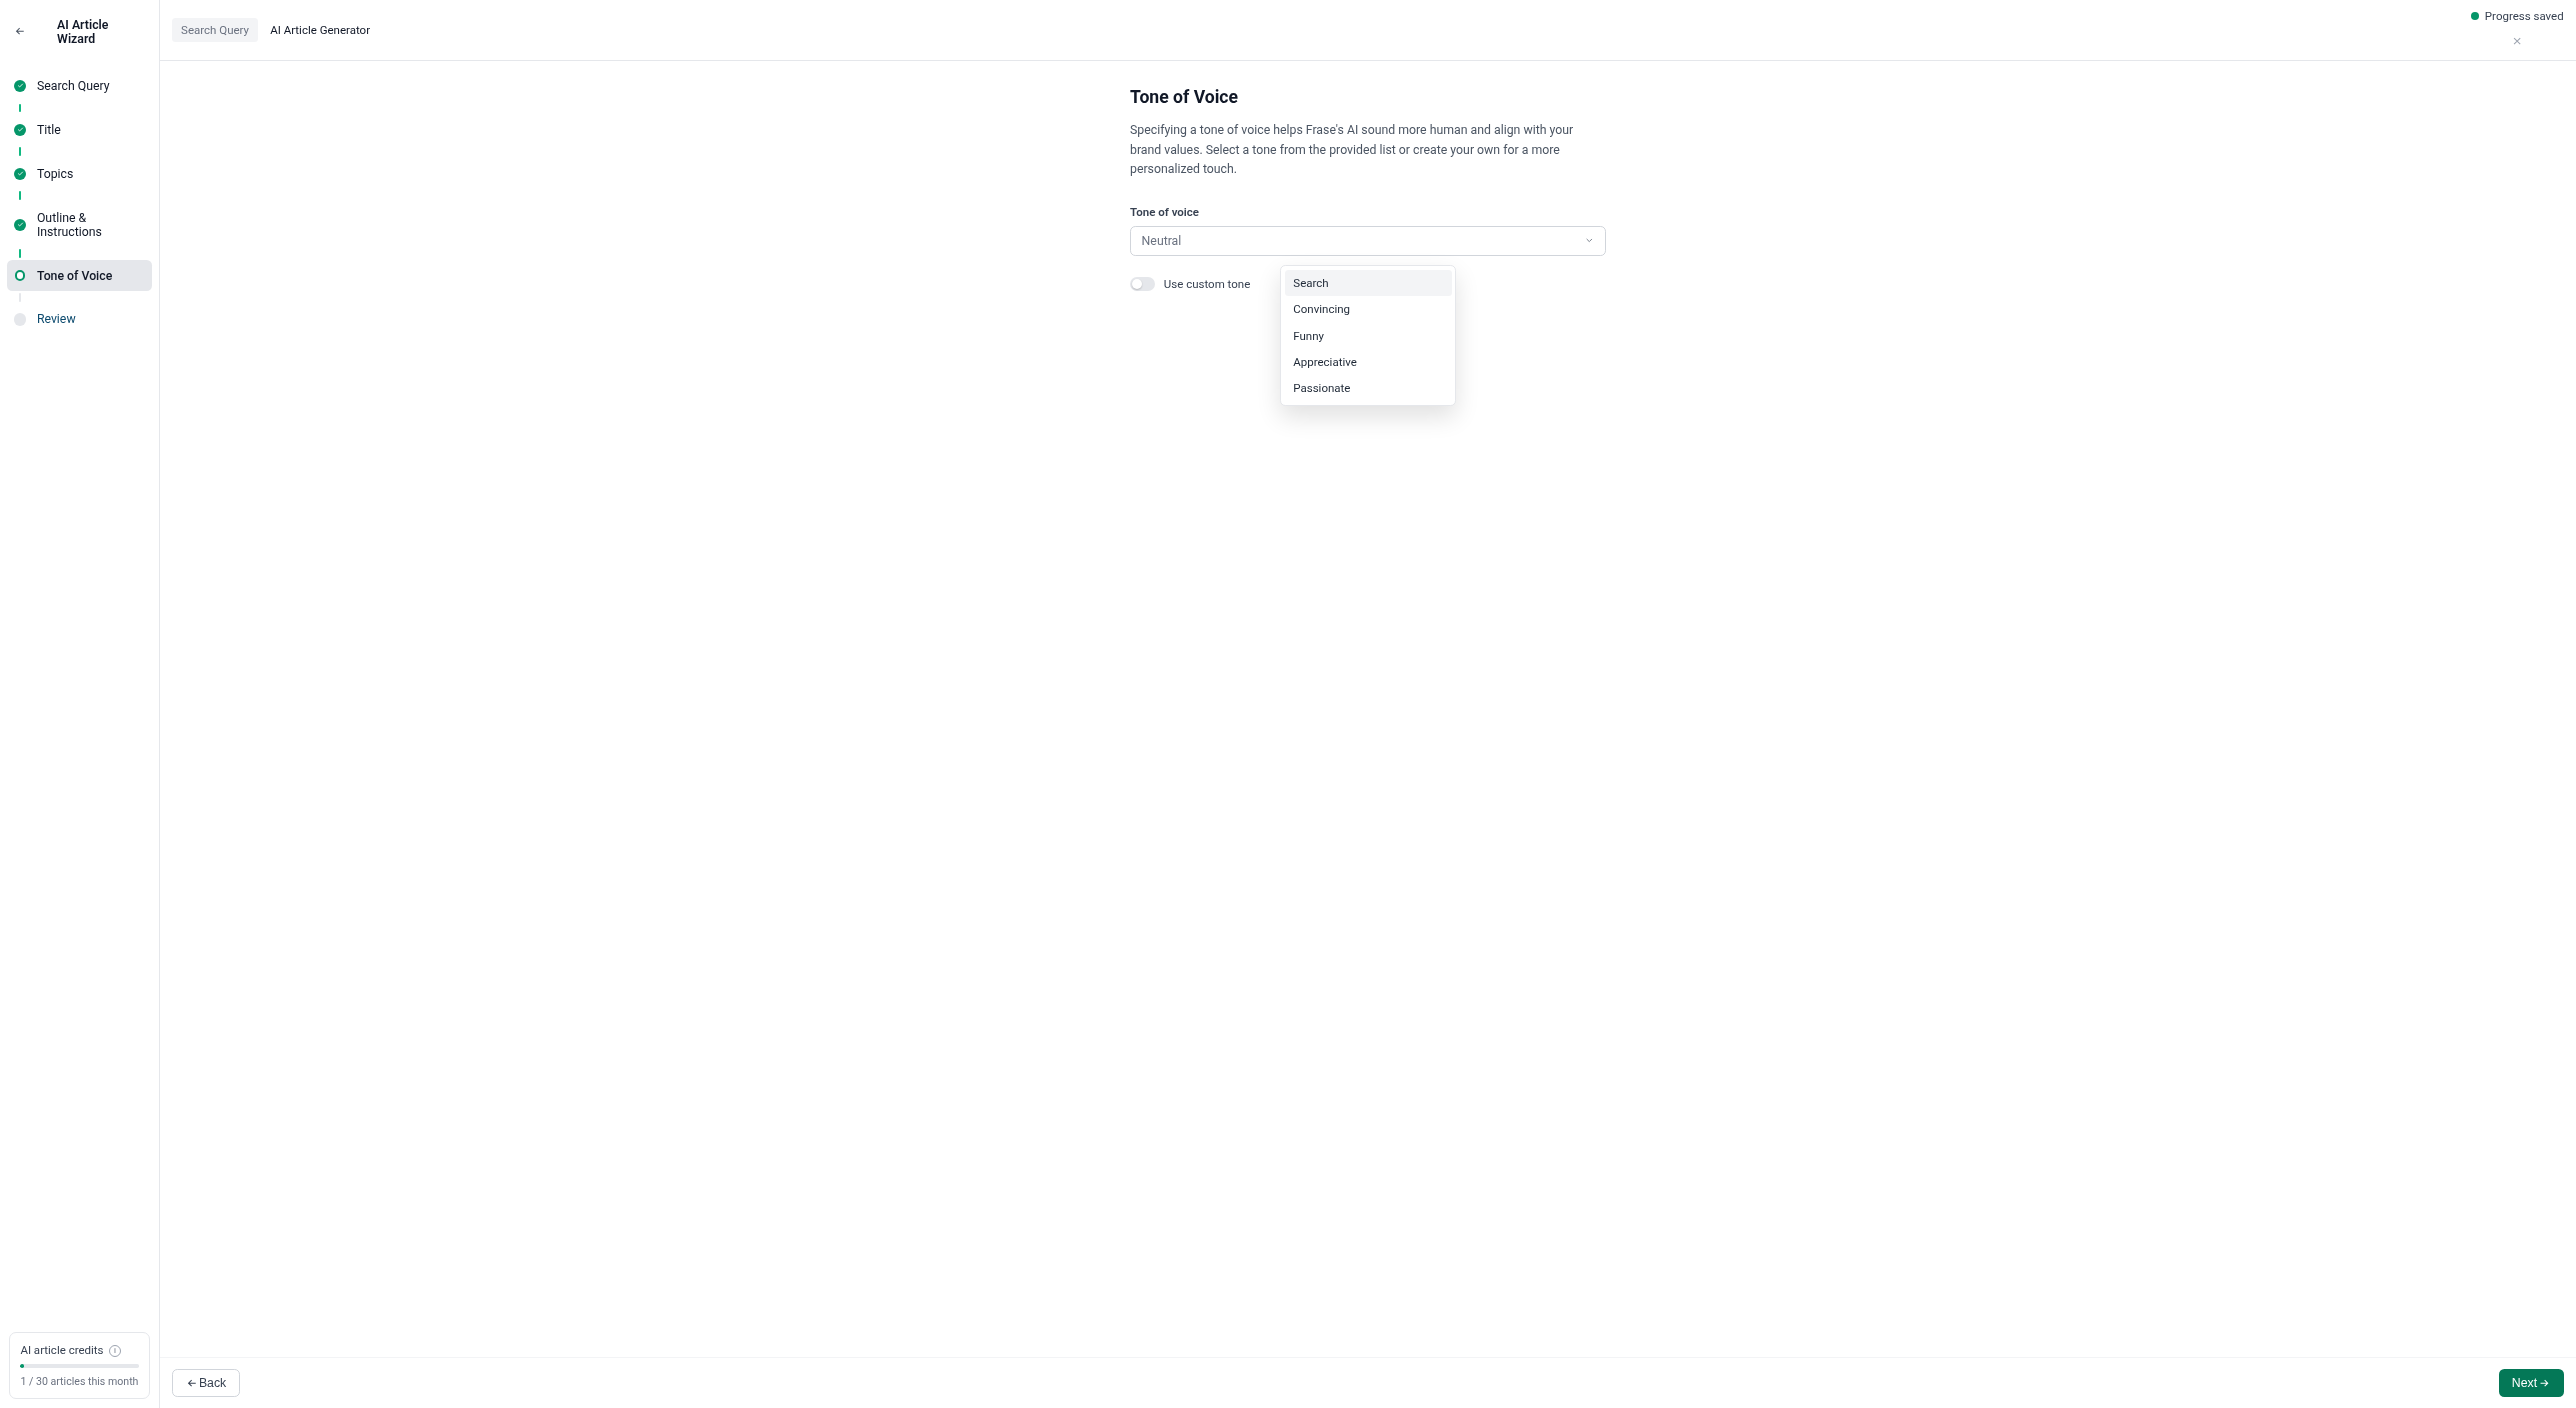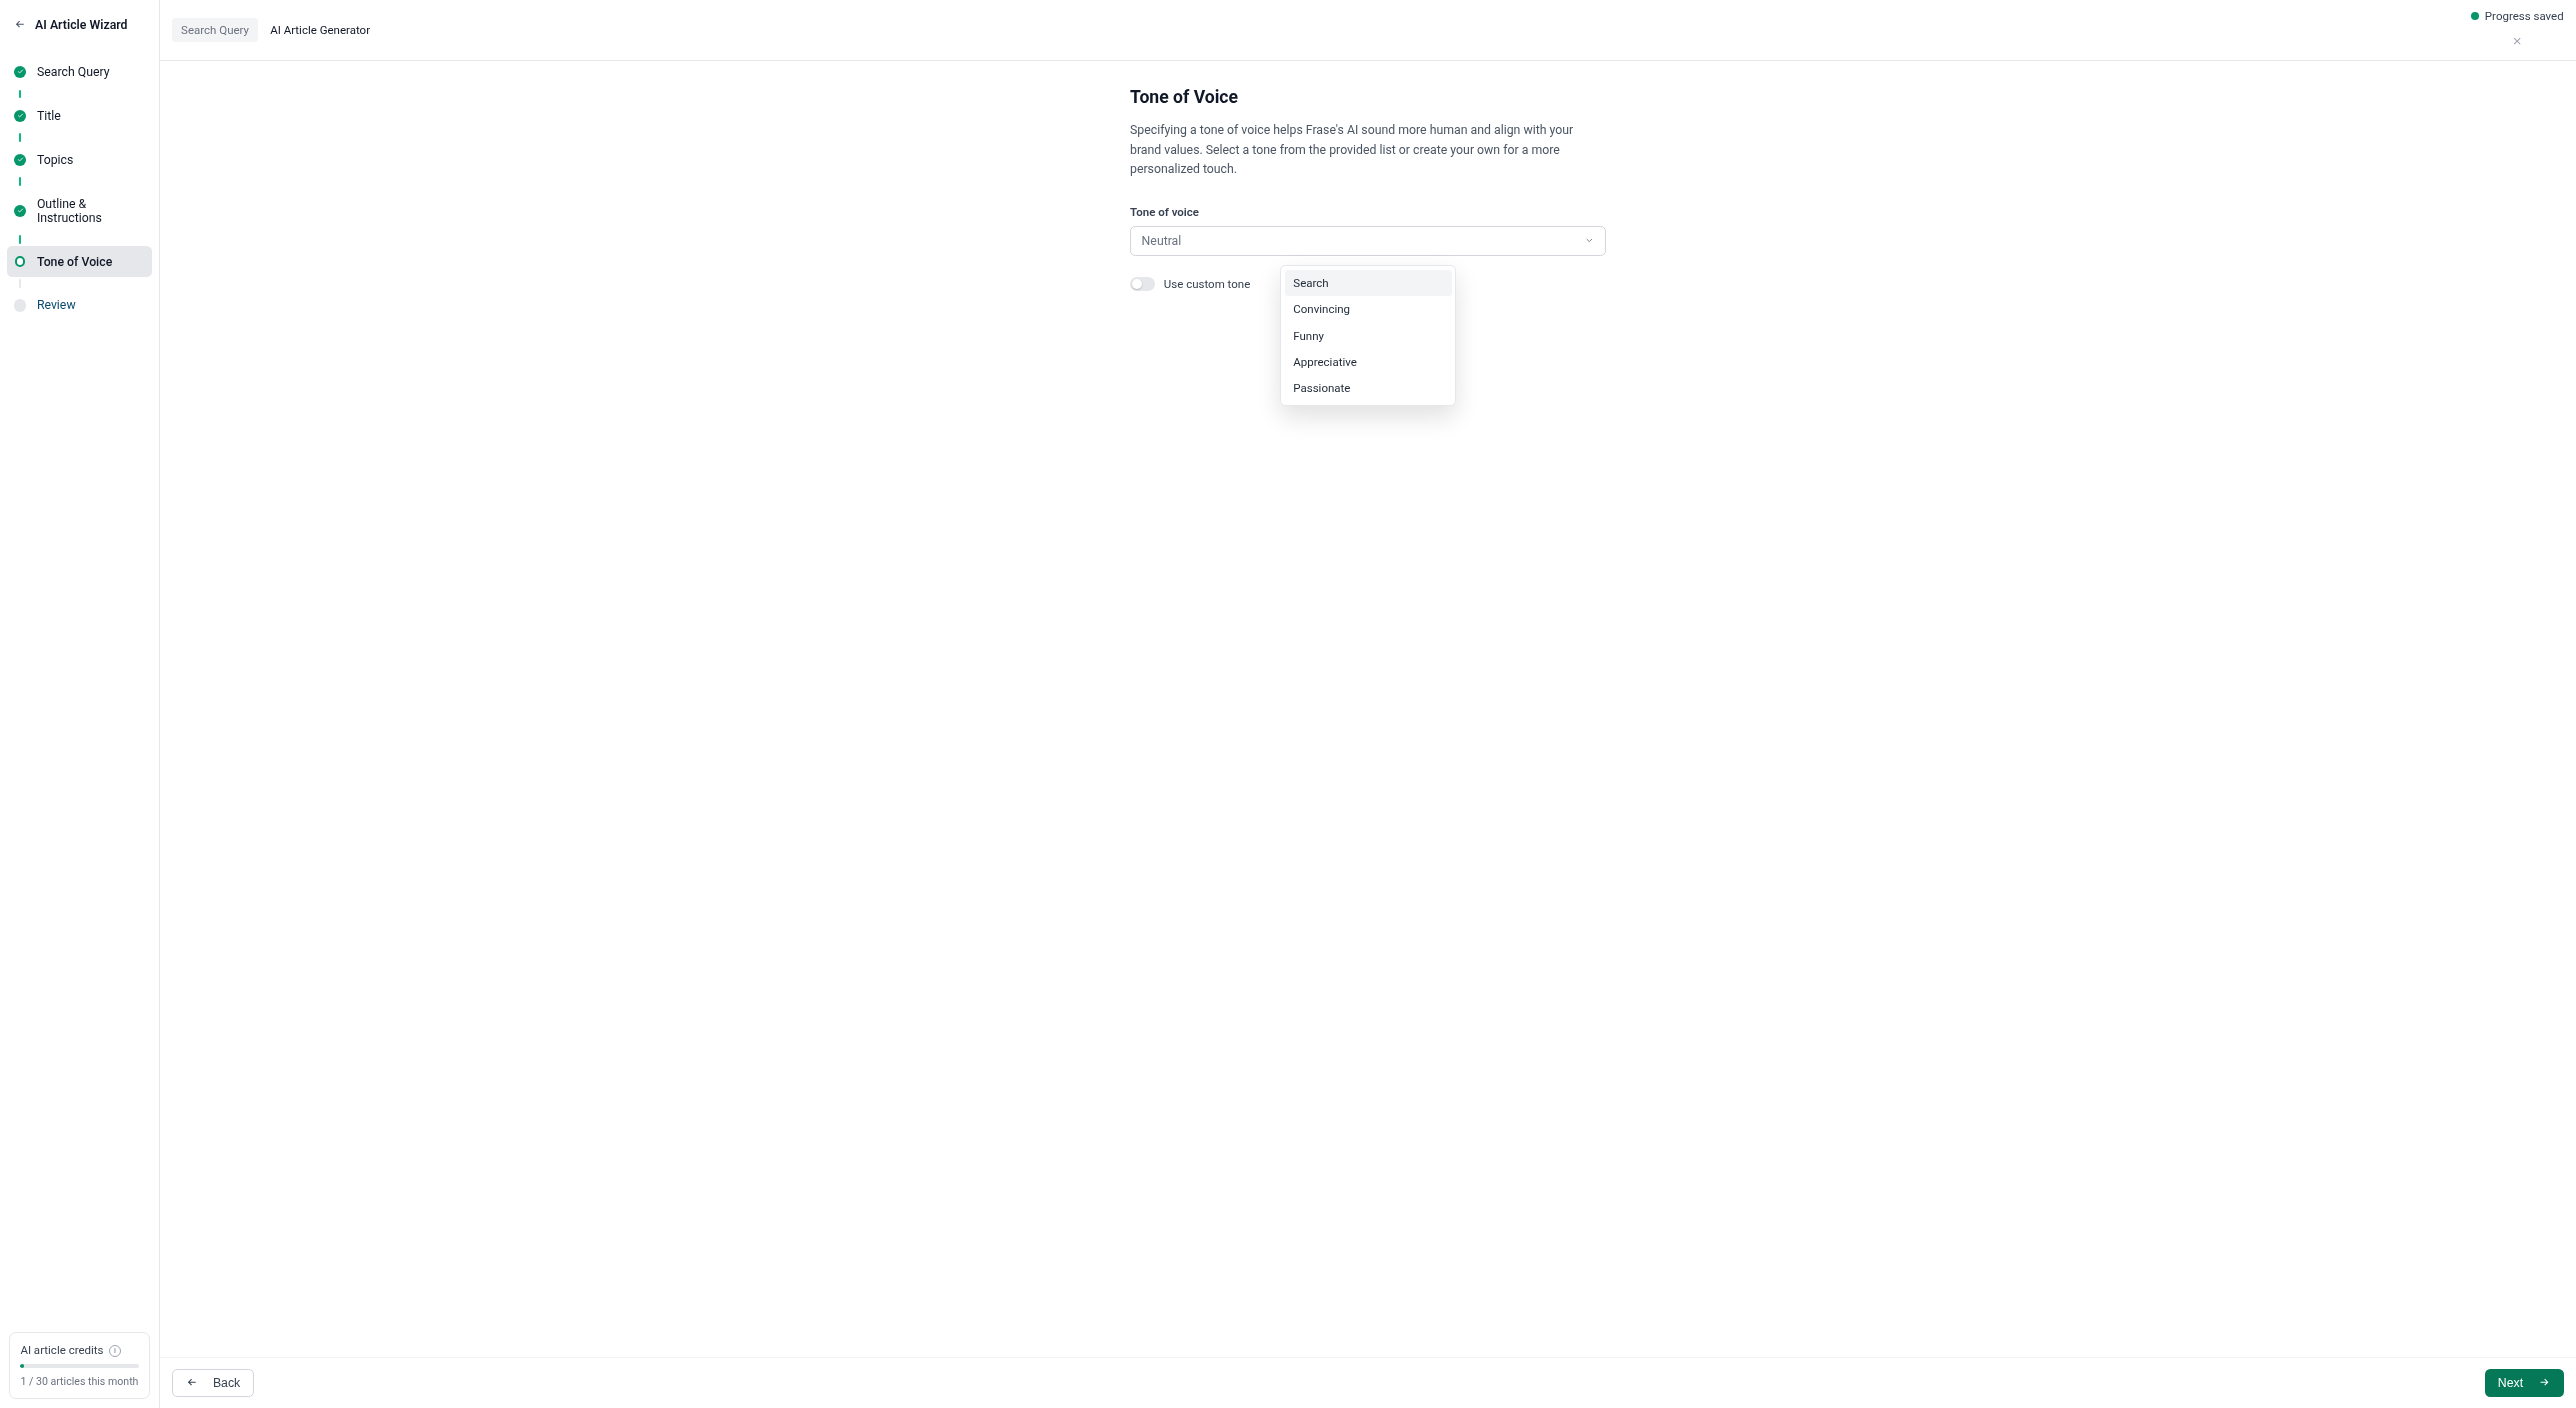--- a/index.html
+++ b/index.html
@@ -28,20 +28,21 @@
     }
     .back-arrow {
       cursor: pointer;
       display: inline-flex;
       color: #4b5563;
     }
     .sidebar-title {
       font-size: 12.3px;
       font-weight: 600;
       color: #111827;
+      margin-left: 22px;
     }
     .steps {
       flex: 1;
       padding: 7px 7px;
     }
     .step {
       display: flex;
       align-items: center;
       gap: 10.6px;
       padding: 8.8px 7px;
@@ -311,21 +312,22 @@
 
     .bottombar {
       border-top: 0.9px solid #f3f4f6;
       display: flex;
       align-items: center;
       justify-content: space-between;
       padding: 10.6px 12.3px;
     }
     .btn {
       display: inline-flex;
-      gap: 15px;
+      align-items: center;
+      gap: 1px;
       border-radius: 5.3px;
       font-size: 12.3px;
       cursor: pointer;
       padding: 6.2px 12.3px;
       border: 0.9px solid transparent;
     }
     .btn-secondary {
       background: #fff;
       border-color: #d1d5db;
       color: #374151;

